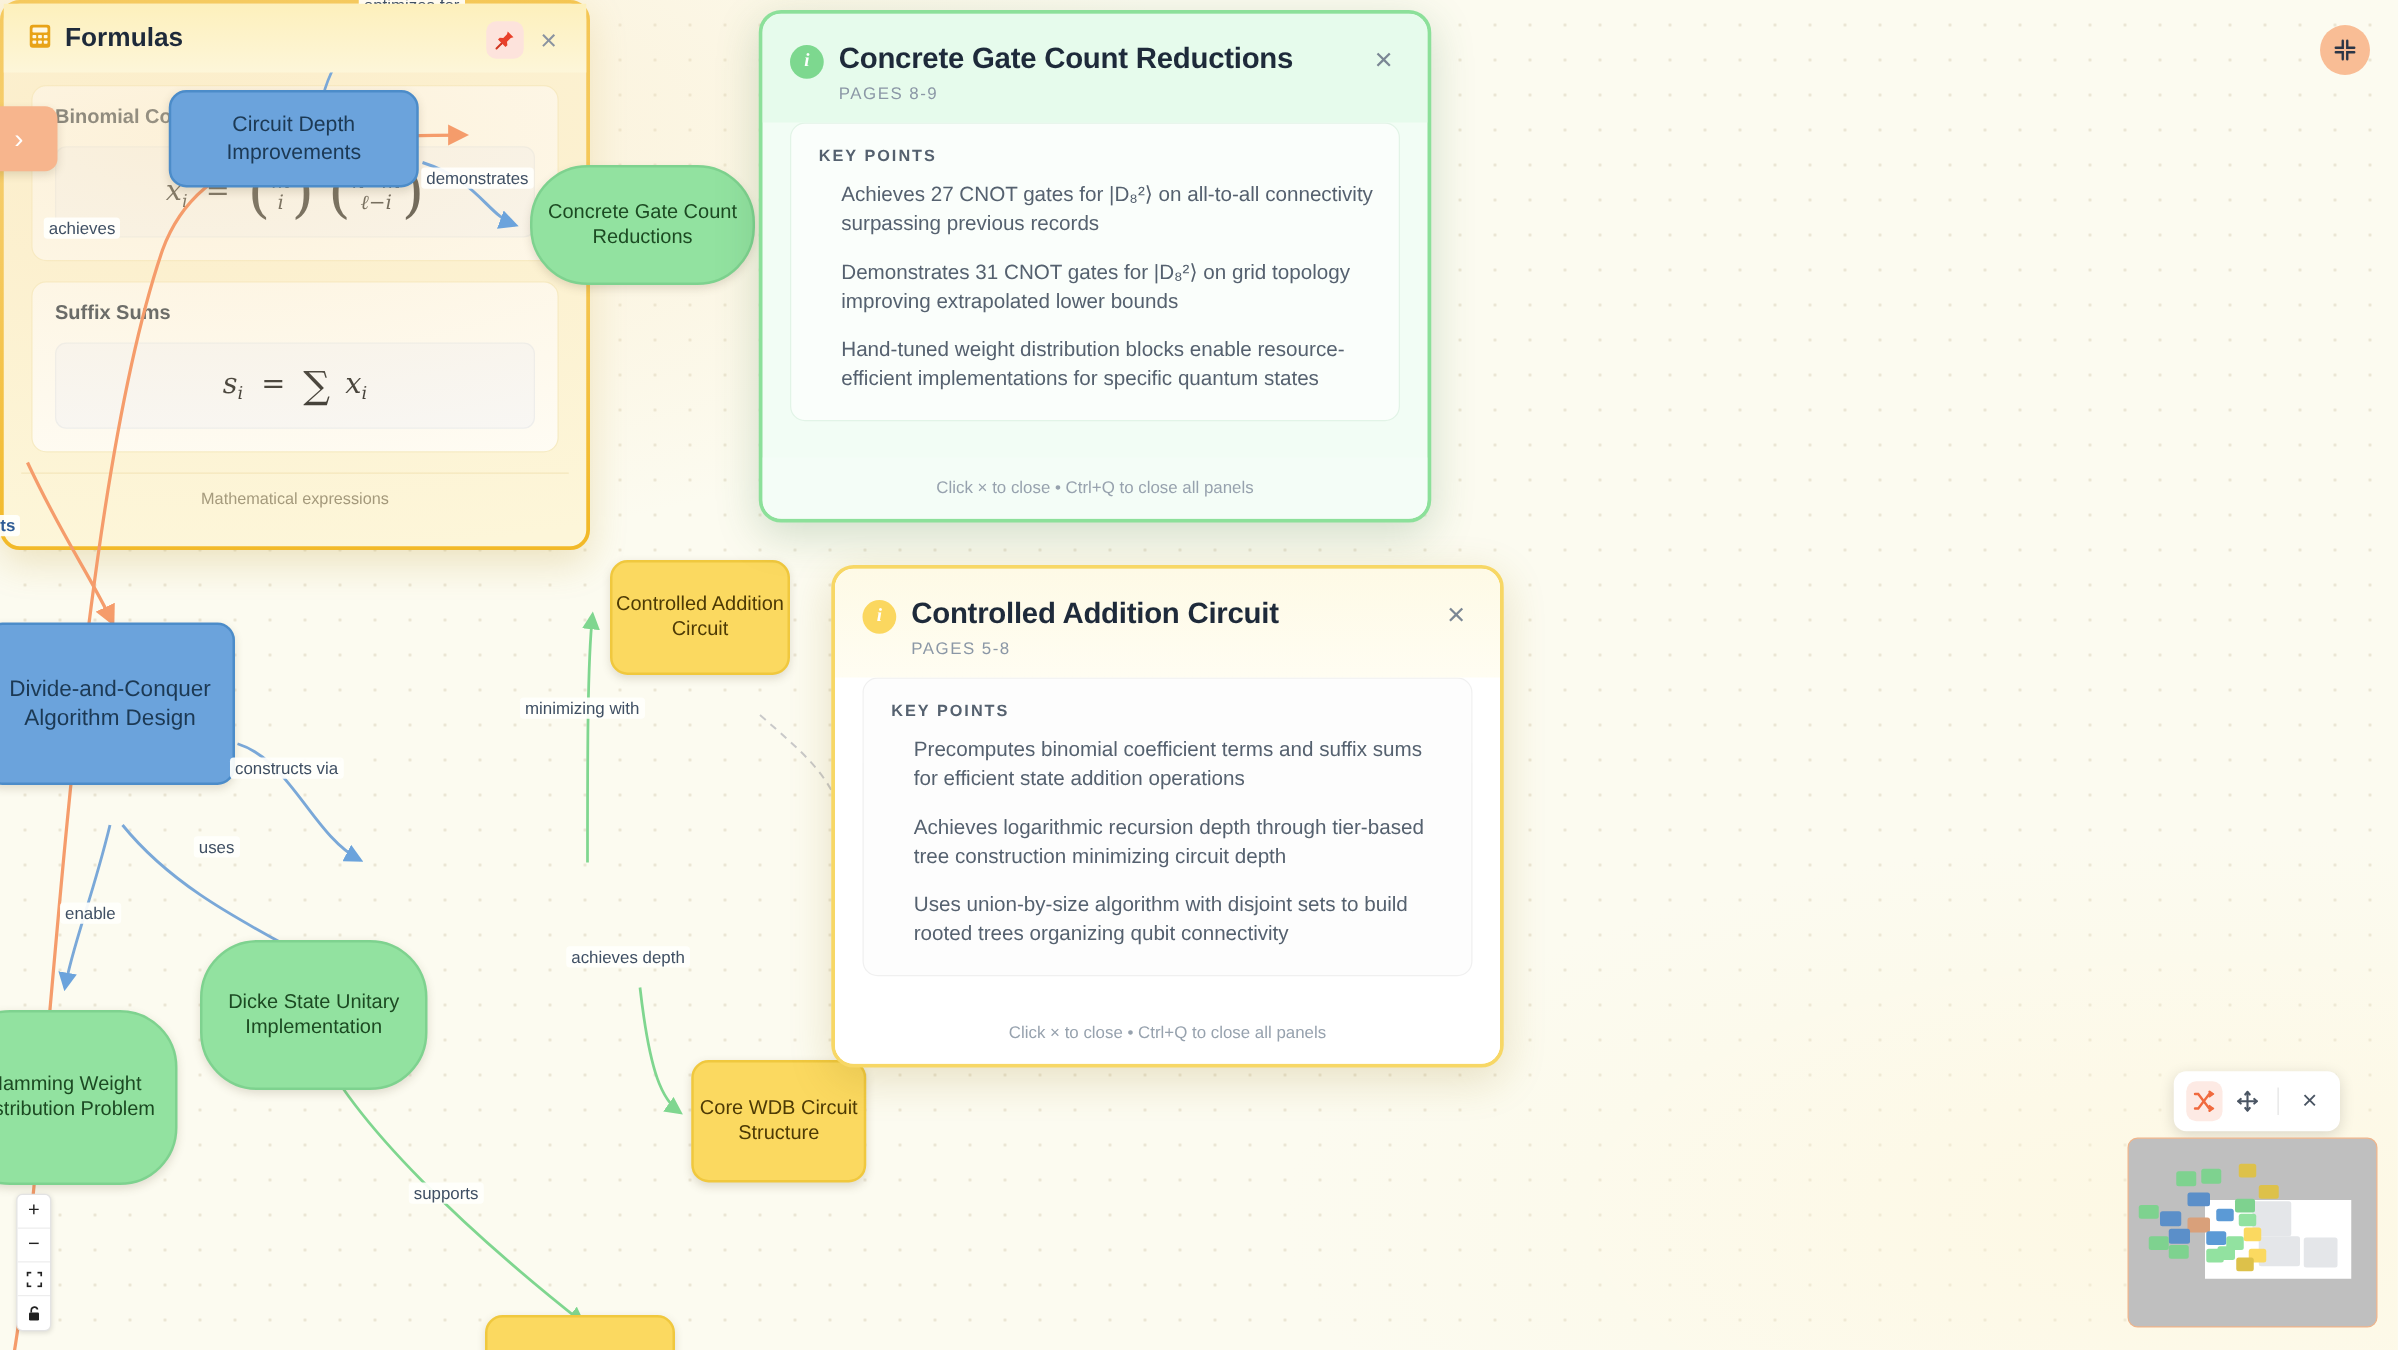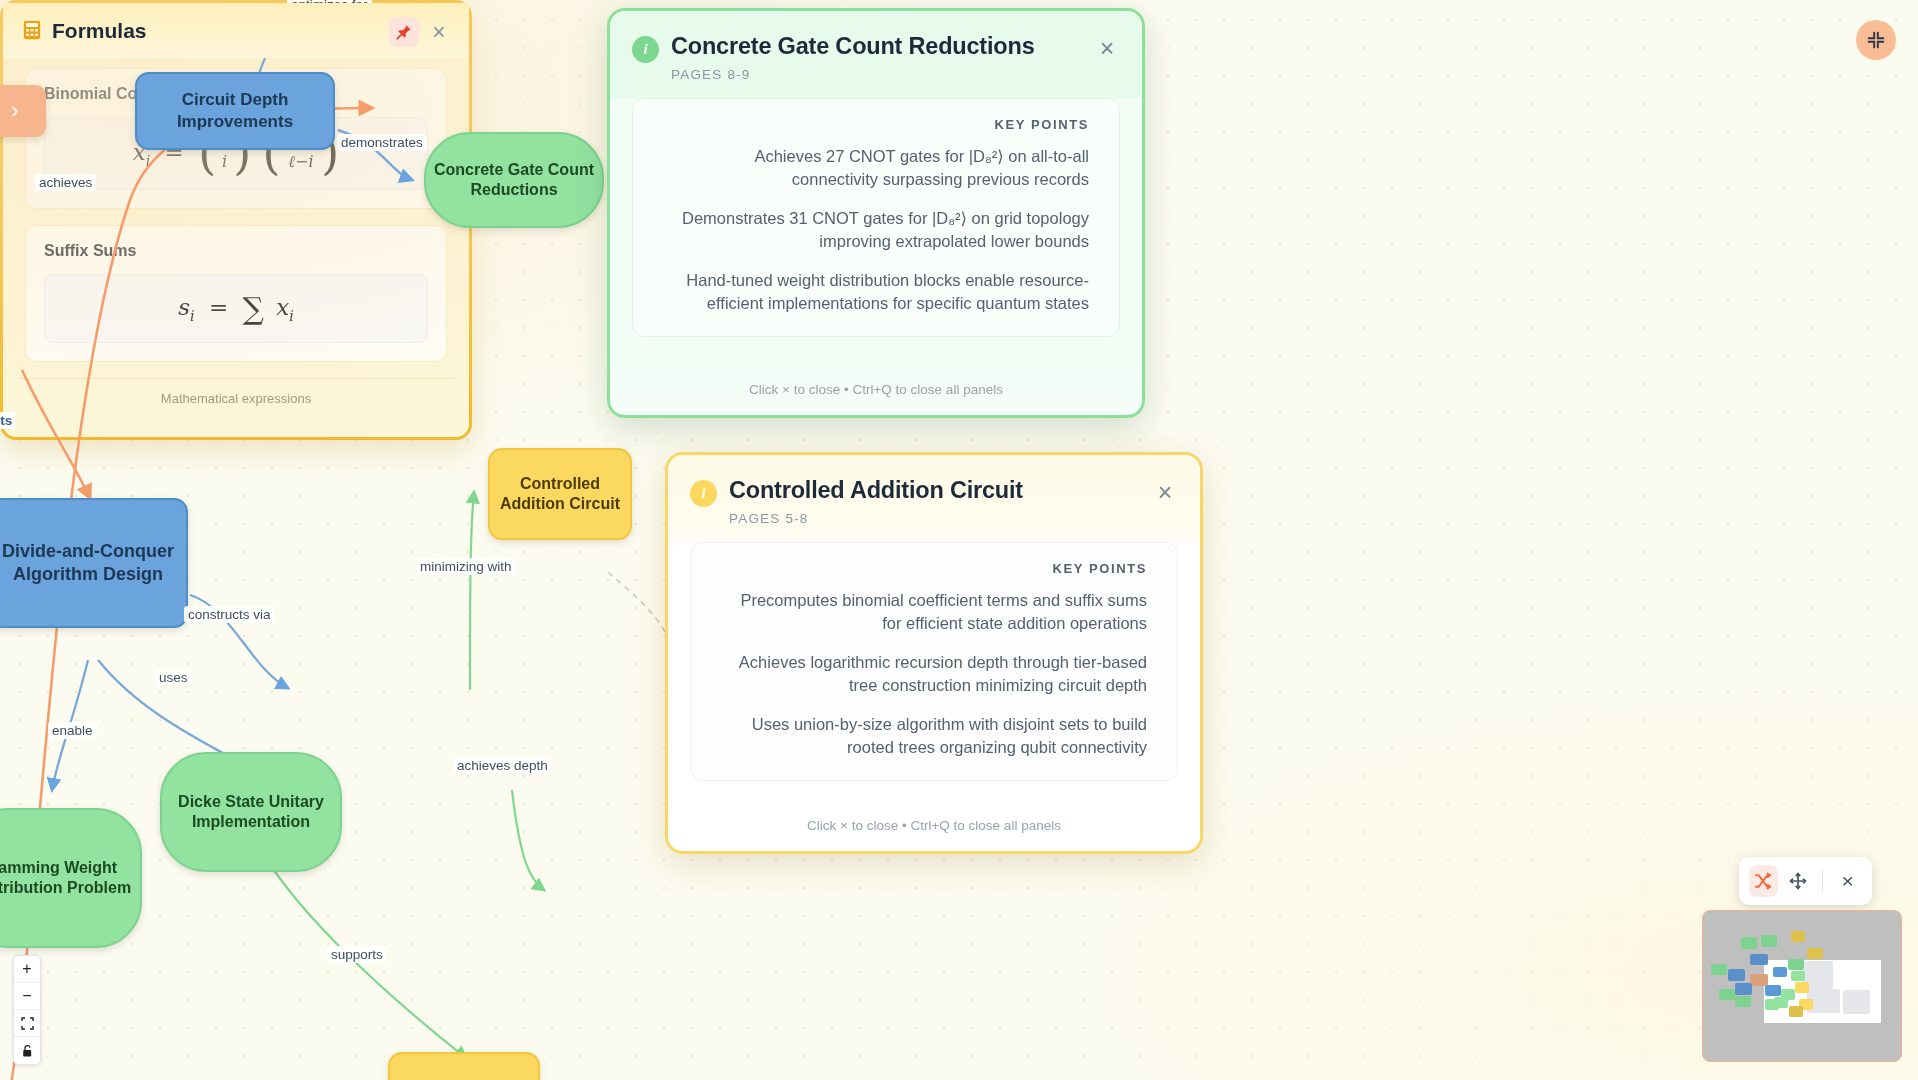--- a/index.html
+++ b/index.html
@@ -25,21 +25,21 @@
     pointer-events:none;
   }
 
   svg.edges { position:absolute; inset:0; width:1918px; height:1080px; overflow:visible; }
 
   
   .node {
     position: absolute;
     display: flex; align-items: center; justify-content: center;
     text-align: center;
-    font-weight: bold;
+    font-weight: normal;
     line-height: 1.28;
     box-shadow: 0 3px 7px rgba(90,80,50,.17);
     cursor: pointer;
   }
   .node-blue {
     background: #6ba3dc; border: 2px solid #4c8cc9;
     color: #1c3954; border-radius: 14px;
   }
   .node-green {
     background: #92e2a0; border: 2px solid #7ed28f;
@@ -93,22 +93,21 @@
   .panel-close {
     position:absolute; top: 24px; right: 22px;
     width: 26px; height: 26px; cursor:pointer;
     color: #7b8794;
     display:flex; align-items:center; justify-content:center;
     font-size: 25px; font-weight: 300; line-height: 1;
   }
   .panel-body { padding: 0 22px 6px 22px; flex: 1; }
   .kp-card {
     border-radius: 12px;
-    padding: 18px 30px 20px 22px;
-    text-align: right;
+    padding: 18px 19px 20px 22px;
   }
   .kp-label {
     font-size: 13px; font-weight: bold; letter-spacing: 1.6px;
     color: #55616f; margin-bottom: 13px;
   }
   .kp-item {
     font-size: 16.5px; color: #55616f; line-height: 1.42;
     padding-left: 18px; margin-bottom: 15px;
   }
   .kp-item:last-child { margin-bottom: 0; }
@@ -312,20 +311,23 @@
   </div>
 
   <div class="node node-green" style="left:-38px; top:808px; width:180px; height:140px; font-size:16px;">
     <span>Hamming Weight Distribution Problem</span>
   </div>
 
   <div class="node node-yellow" style="left:488px; top:448px; width:144px; height:92px; font-size:16px;">
     <span>Controlled Addition Circuit</span>
   </div>
 
+  <div class="node node-yellow" style="left:553px; top:848px; width:140px; height:98px; font-size:16px;">
+    <span>Core WDB Circuit Structure</span>
+  </div>
 
   <div class="node node-yellow" style="left:388px; top:1052px; width:152px; height:84px; font-size:16px;">
     
   </div>
 
   <div class="edge-label" style="left:-12px; top:412px; color:#2f5c96; font-weight:bold;">nts</div>
 
   <div class="edge-label" style="left:287px; top:-4px;">optimizes for</div>
   <div class="edge-label" style="left:337px; top:134px;">demonstrates</div>
   <div class="edge-label" style="left:35px; top:174px;">achieves</div>

